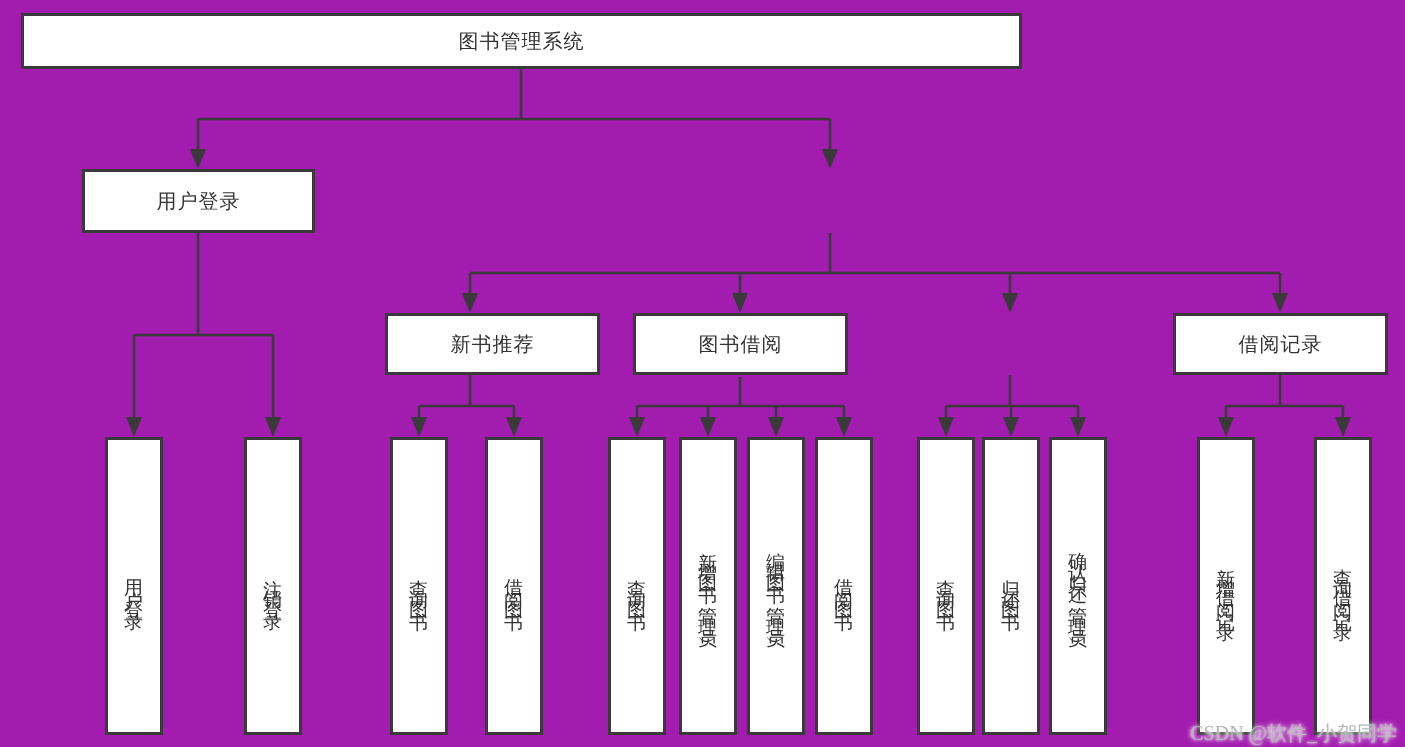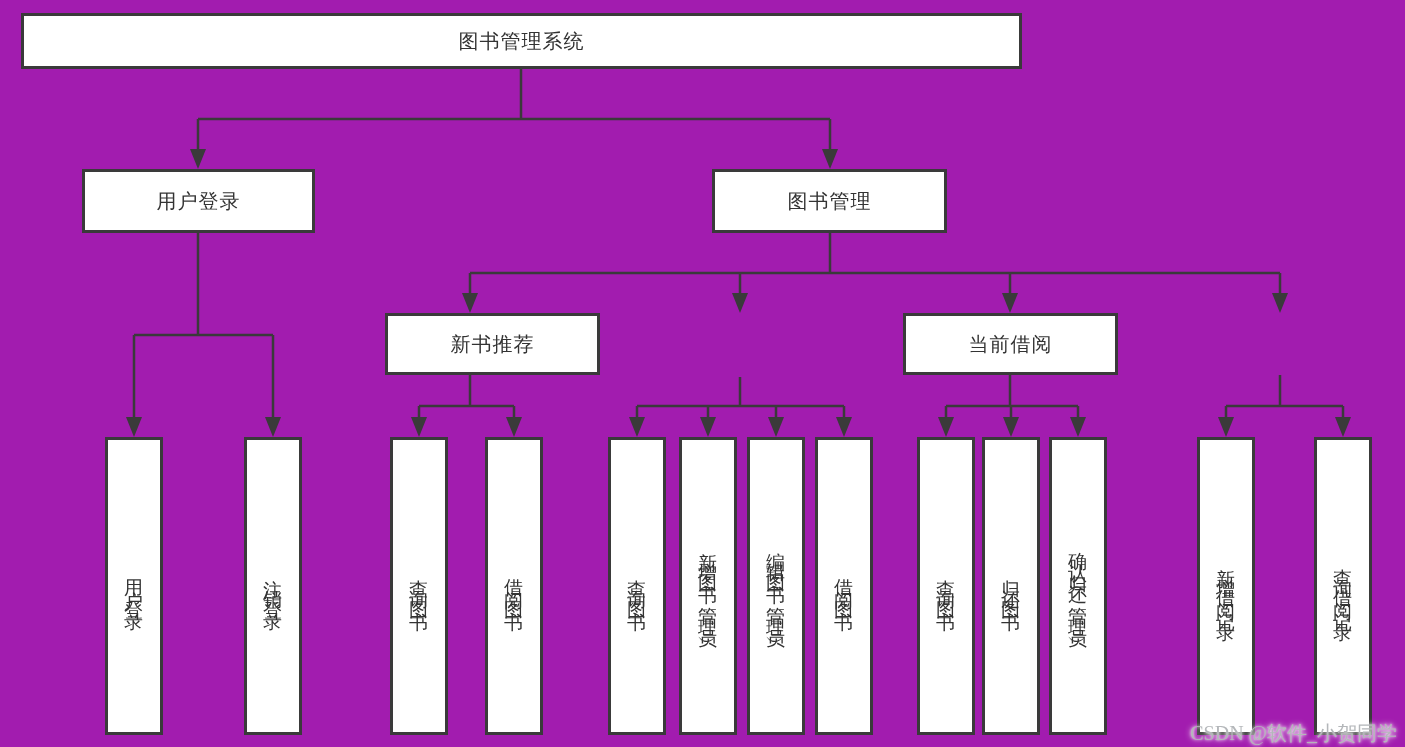--- a/index.html
+++ b/index.html
@@ -90,29 +90,29 @@
     </g>
   </svg>
 
   <div class="box hbox" style="left:21px;top:13px;width:1001px;height:56px">
     <span>图书管理系统</span>
   </div>
 
   <div class="box hbox" style="left:82px;top:169px;width:233px;height:64px">
     <span>用户登录</span>
   </div>
-  <div class="box hbox" style="left:712px;top:169px;width:235px;height:64px">
-    <span>图书管理</span>
-  </div>
 
   <div class="box hbox" style="left:385px;top:313px;width:215px;height:62px">
     <span>新书推荐</span>
   </div>
-  <div class="box hbox" style="left:903px;top:313px;width:215px;height:62px">
-    <span>当前借阅</span>
+  <div class="box hbox" style="left:633px;top:313px;width:215px;height:62px">
+    <span>图书借阅</span>
+  </div>
+  <div class="box hbox" style="left:1173px;top:313px;width:215px;height:62px">
+    <span>借阅记录</span>
   </div>
 
   <div class="box vbox" style="left:105px;top:437px;width:58px;height:298px">
     <span>用户登录</span>
   </div>
   <div class="box vbox" style="left:244px;top:437px;width:58px;height:298px">
     <span>注销登录</span>
   </div>
 
   <div class="box vbox" style="left:390px;top:437px;width:58px;height:298px">

